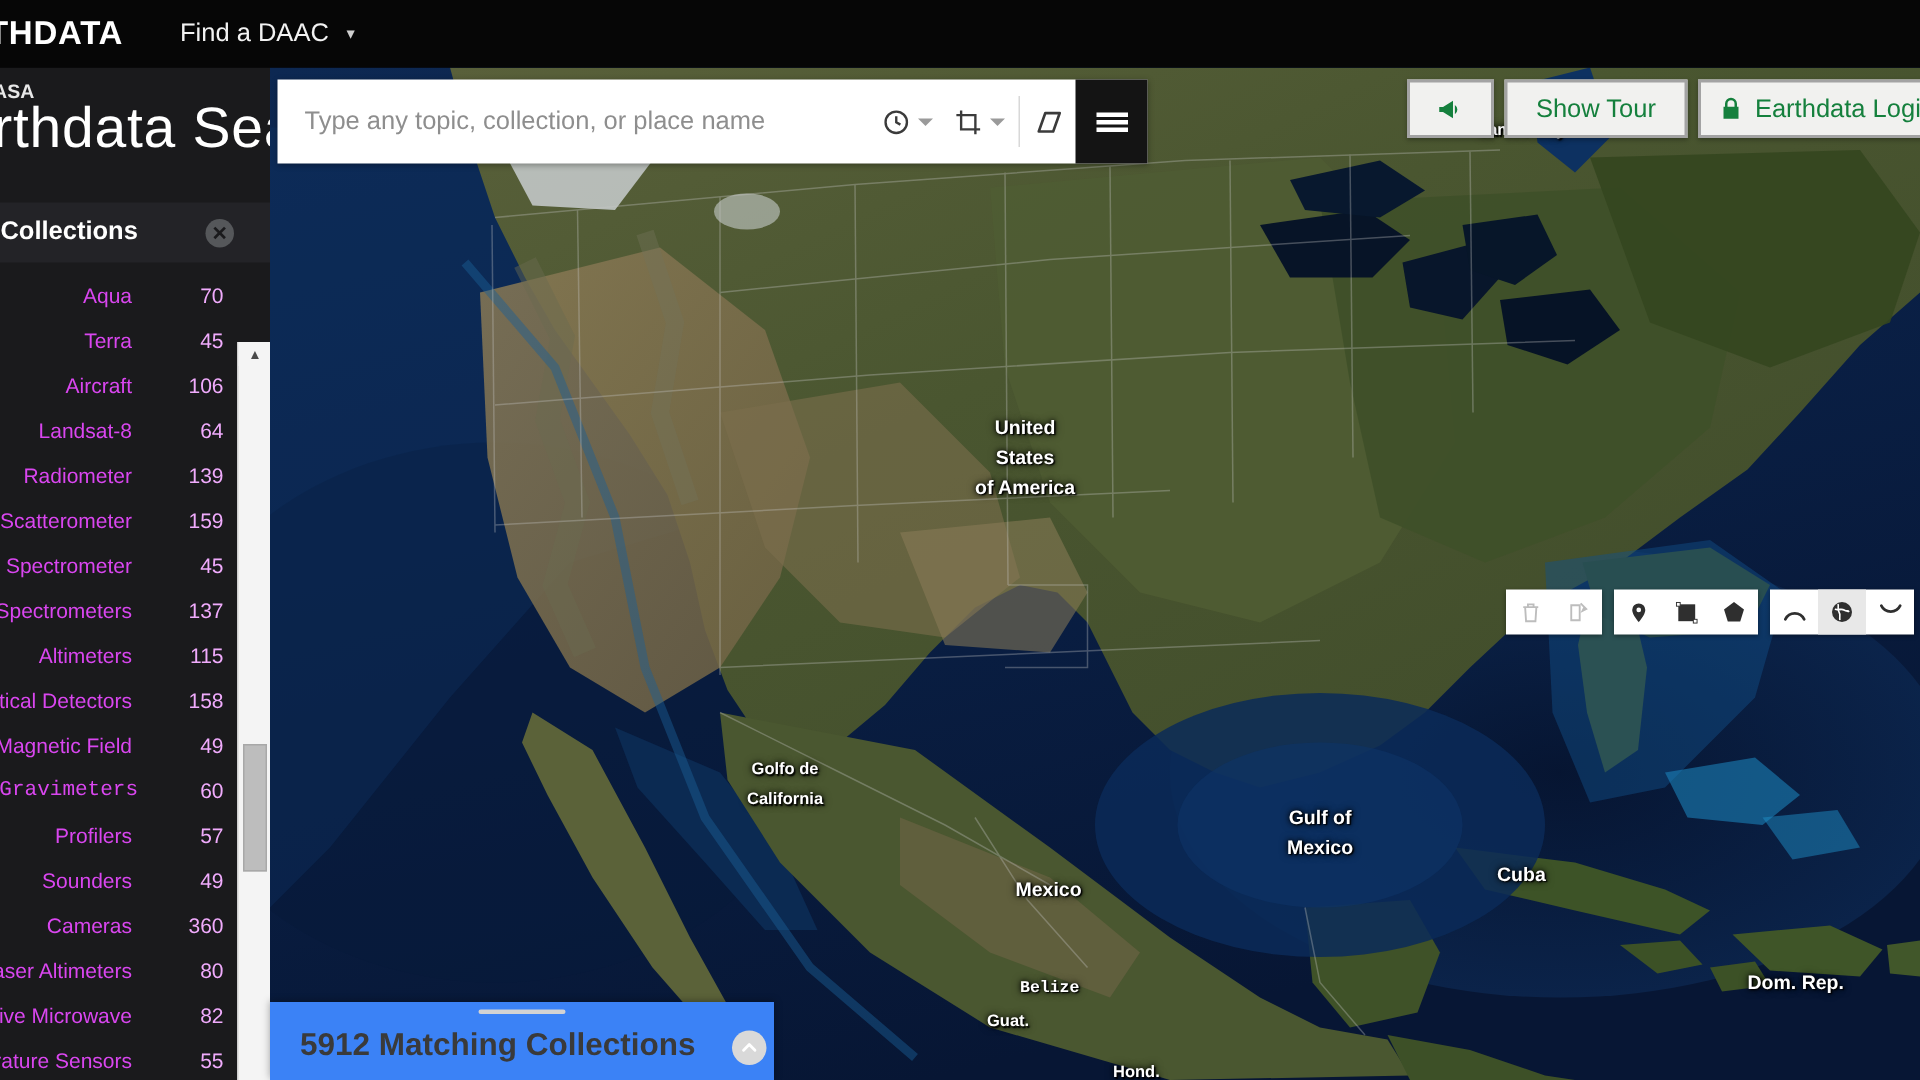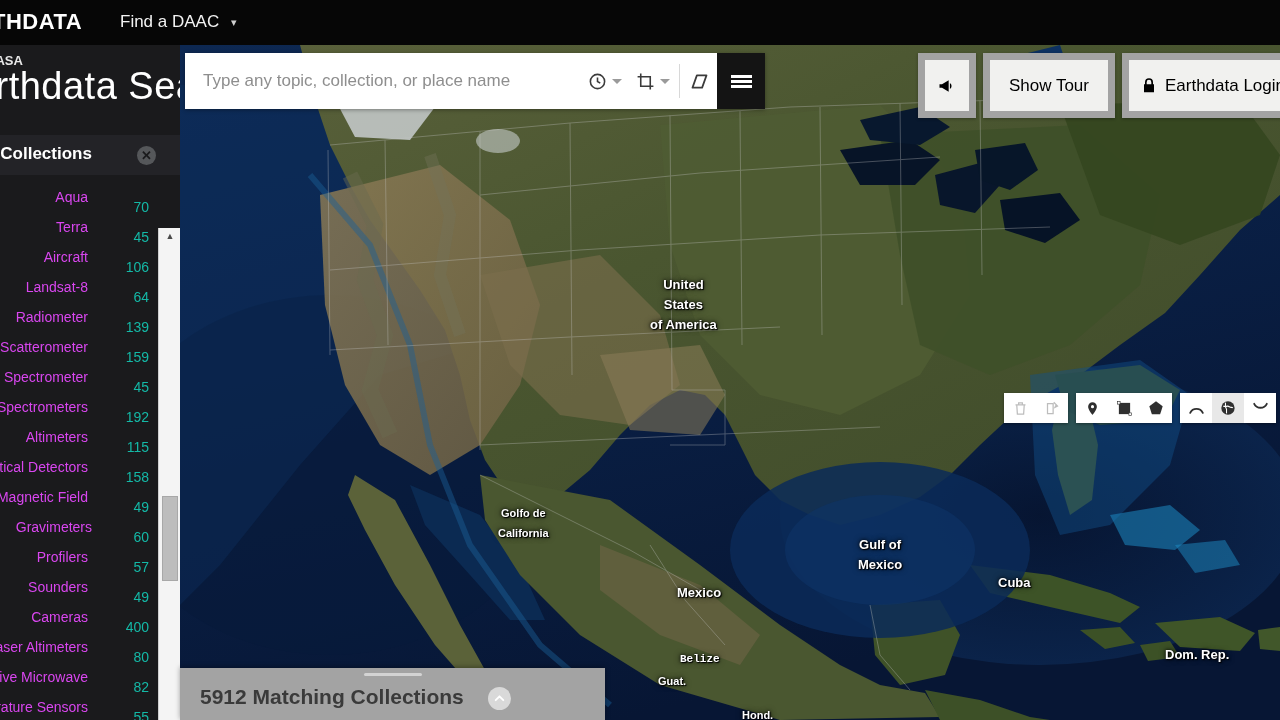--- a/index.html
+++ b/index.html
@@ -67,21 +67,21 @@
   }
   .facet-row {
     position: relative; height: 30px; width: 158px;
   }
   .facet-label {
     position: absolute; top: 6px; color: #d946ef; font-size: 14px;
     white-space: nowrap;
   }
   .facet-count {
     position: absolute; right: 9px; top: 6px;
-    color: #14b8a6; font-size: 14px; text-align: center; margin-top: 10px;
+    color: #f0abfc; font-size: 14px; text-align: center;
   }
 
   
   #sb-track {
     position: absolute; left: 158px; top: 183px; width: 22px; height: 537px;
     background: #f4f4f4; border-left: 1px solid #cfcfcf;
   }
   .sb-arrow {
     position: absolute; left: 0; width: 22px; height: 16px;
     color: #4a4a4a; font-size: 9px; line-height: 16px; text-align: center;
@@ -133,23 +133,23 @@
   #sb-divider { width: 1px; height: 34px; background: #d8d8d8; margin: 0 2px; }
   #sb-hamburger {
     width: 48px; height: 56px; background: #141414;
     display: flex; align-items: center; justify-content: center; cursor: pointer;
   }
   .ham-line { width: 21px; height: 3px; background: #fff; margin: 2px 0; display: block; }
 
   
   #topright { position: absolute; right: 0; top: 53px; z-index: 50; display: flex; gap: 7px; }
   .tr-btn {
-    height: 65px; background: #f1f1ef; border: 7px solid #a3a3a3;
+    height: 39px; background: #f1f1ef; border: 2px solid #a3a3a3;
     display: flex; align-items: center; justify-content: center;
-    font-size: 17px; color: #000000; cursor: pointer;
+    font-size: 17px; color: #15803d; cursor: pointer;
     box-shadow: 0 1px 3px rgba(0,0,0,.3);
   }
   #btn-feedback { width: 58px; }
   #btn-tour { padding: 0 19px; }
   #btn-login { padding: 0 12px; gap: 8px; margin-right: -24px; }
 
   
   #maptools { position: absolute; right: 4px; top: 393px; z-index: 45; display: flex; gap: 8px; }
   .tool-group {
     background: #ffffff; display: flex; align-items: center; height: 30px;
@@ -157,22 +157,22 @@
   }
   .tool-btn {
     width: 32px; height: 30px; display: flex; align-items: center; justify-content: center;
     cursor: pointer; color: #2f2f2f;
   }
   .tool-btn.disabled { color: #bdbdbd; cursor: default; }
   .tool-btn.active { background: #e8e8e8; }
 
   
   #results {
-    position: absolute; left: 180px; bottom: 0; width: 425px; height: 52px;
-    background: #a3a3a3; z-index: 55;
+    position: absolute; left: 180px; bottom: 0; width: 336px; height: 52px;
+    background: #3b82f6; z-index: 55;
     box-shadow: 0 -1px 5px rgba(0,0,0,.35);
   }
   #results-grip {
     position: absolute; left: 50%; transform: translateX(-50%); top: 5px;
     width: 58px; height: 3px; background: #d3d3d3; border-radius: 2px; cursor: ns-resize;
   }
   #results-title {
     position: absolute; left: 20px; top: 17px;
     font-size: 21px; font-weight: 700; color: #3a3a3a; white-space: nowrap;
   }
@@ -462,49 +462,49 @@
         <div class="facet-row">
           <span class="facet-label" style="right: 70px; text-align: right; transform: translateX(0px); left: auto; margin-left: 0px; position: absolute; white-space: nowrap; padding-right: 0px; margin-right: 0px; width: auto; max-width: none; overflow: visible; direction: ltr; inset-inline-start: auto; margin-inline-start: -260px;">Scatterometer</span>
           <span class="facet-count">159</span>
         </div>
         <div class="facet-row">
           <span class="facet-label" style="right: 70px; text-align: right; transform: translateX(0px); left: auto; margin-left: 0px; position: absolute; white-space: nowrap; padding-right: 0px; margin-right: 0px; width: auto; max-width: none; overflow: visible; direction: ltr; inset-inline-start: auto; margin-inline-start: -260px;">Spectrometer</span>
           <span class="facet-count">45</span>
         </div>
         <div class="facet-row">
           <span class="facet-label" style="right: 70px; text-align: right; transform: translateX(0px); left: auto; margin-left: 0px; position: absolute; white-space: nowrap; padding-right: 0px; margin-right: 0px; width: auto; max-width: none; overflow: visible; direction: ltr; inset-inline-start: auto; margin-inline-start: -260px;">Imaging Spectrometers</span>
-          <span class="facet-count">192</span>
+          <span class="facet-count">137</span>
         </div>
         <div class="facet-row">
           <span class="facet-label" style="right: 70px; text-align: right; transform: translateX(0px); left: auto; margin-left: 0px; position: absolute; white-space: nowrap; padding-right: 0px; margin-right: 0px; width: auto; max-width: none; overflow: visible; direction: ltr; inset-inline-start: auto; margin-inline-start: -260px;">Altimeters</span>
           <span class="facet-count">115</span>
         </div>
         <div class="facet-row">
           <span class="facet-label" style="right: 70px; text-align: right; transform: translateX(0px); left: auto; margin-left: 0px; position: absolute; white-space: nowrap; padding-right: 0px; margin-right: 0px; width: auto; max-width: none; overflow: visible; direction: ltr; inset-inline-start: auto; margin-inline-start: -260px;">Photon/Optical Detectors</span>
           <span class="facet-count">158</span>
         </div>
         <div class="facet-row">
           <span class="facet-label" style="right: 70px; text-align: right; transform: translateX(0px); left: auto; margin-left: 0px; position: absolute; white-space: nowrap; padding-right: 0px; margin-right: 0px; width: auto; max-width: none; overflow: visible; direction: ltr; inset-inline-start: auto; margin-inline-start: -260px;">Magnetic Field</span>
           <span class="facet-count">49</span>
         </div>
         <div class="facet-row">
-          <span class="facet-label" style="right: 66px; text-align: right; transform: translateX(0px); left: auto; margin-left: 0px; position: absolute; white-space: nowrap; padding-right: 0px; margin-right: 0px; width: auto; max-width: none; overflow: visible; direction: ltr; inset-inline-start: auto; margin-inline-start: -260px;">Gravimeters</span>
+          <span class="facet-label" style="right: 66px; text-align: right; transform: translateX(0px); left: auto; margin-left: 0px; position: absolute; white-space: nowrap; padding-right: 0px; margin-right: 0px; width: auto; max-width: none; overflow: visible; direction: ltr; inset-inline-start: auto; margin-inline-start: -260px; font-family: Liberation Mono, monospace;">Gravimeters</span>
           <span class="facet-count">60</span>
         </div>
         <div class="facet-row">
           <span class="facet-label" style="right: 70px; text-align: right; transform: translateX(0px); left: auto; margin-left: 0px; position: absolute; white-space: nowrap; padding-right: 0px; margin-right: 0px; width: auto; max-width: none; overflow: visible; direction: ltr; inset-inline-start: auto; margin-inline-start: -260px;">Profilers</span>
           <span class="facet-count">57</span>
         </div>
         <div class="facet-row">
           <span class="facet-label" style="right: 70px; text-align: right; transform: translateX(0px); left: auto; margin-left: 0px; position: absolute; white-space: nowrap; padding-right: 0px; margin-right: 0px; width: auto; max-width: none; overflow: visible; direction: ltr; inset-inline-start: auto; margin-inline-start: -260px;">Sounders</span>
           <span class="facet-count">49</span>
         </div>
         <div class="facet-row">
           <span class="facet-label" style="right: 70px; text-align: left; transform: translateX(0px); left: auto; margin-left: 0px; position: absolute; white-space: nowrap; padding-right: 0px; margin-right: 0px; width: auto; max-width: none; overflow: visible; direction: ltr; inset-inline-start: auto; margin-inline-start: -260px;">Cameras</span>
-          <span class="facet-count">400</span>
+          <span class="facet-count">360</span>
         </div>
         <div class="facet-row">
           <span class="facet-label" style="right: 70px; text-align: right; transform: translateX(0px); left: auto; margin-left: 0px; position: absolute; white-space: nowrap; padding-right: 0px; margin-right: 0px; width: auto; max-width: none; overflow: visible; direction: ltr; inset-inline-start: auto; margin-inline-start: -260px;">Lidar/Laser Altimeters</span>
           <span class="facet-count">80</span>
         </div>
         <div class="facet-row">
           <span class="facet-label" style="right: 70px; text-align: right; transform: translateX(0px); left: auto; margin-left: 0px; position: absolute; white-space: nowrap; padding-right: 0px; margin-right: 0px; width: auto; max-width: none; overflow: visible; direction: ltr; inset-inline-start: auto; margin-inline-start: -260px;">Passive Microwave</span>
           <span class="facet-count">82</span>
         </div>
         <div class="facet-row">

